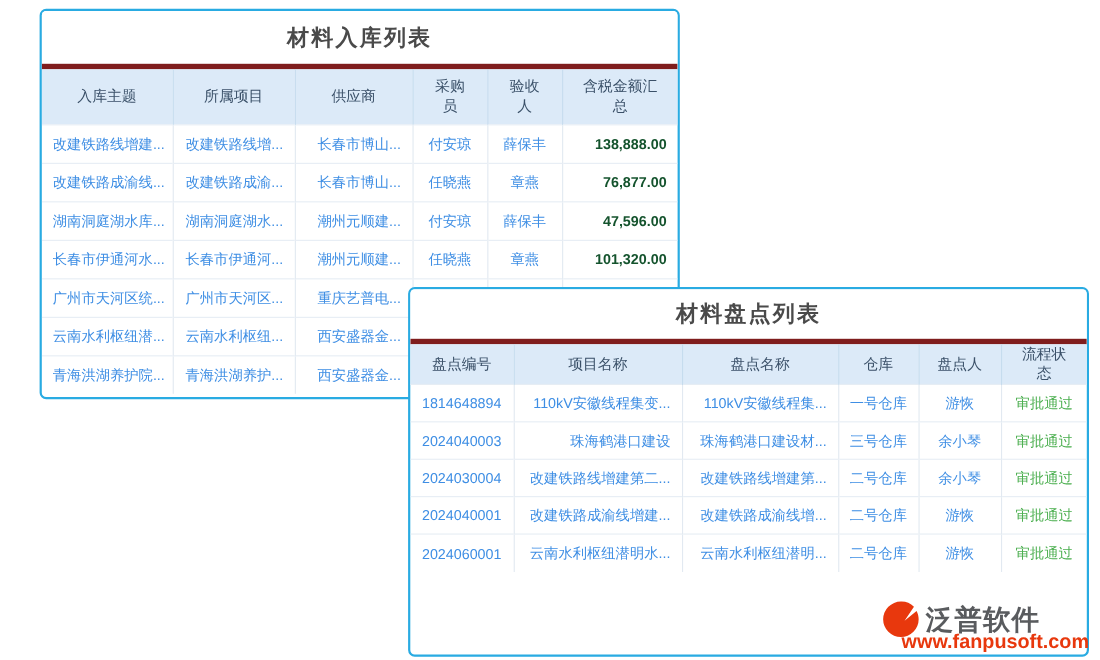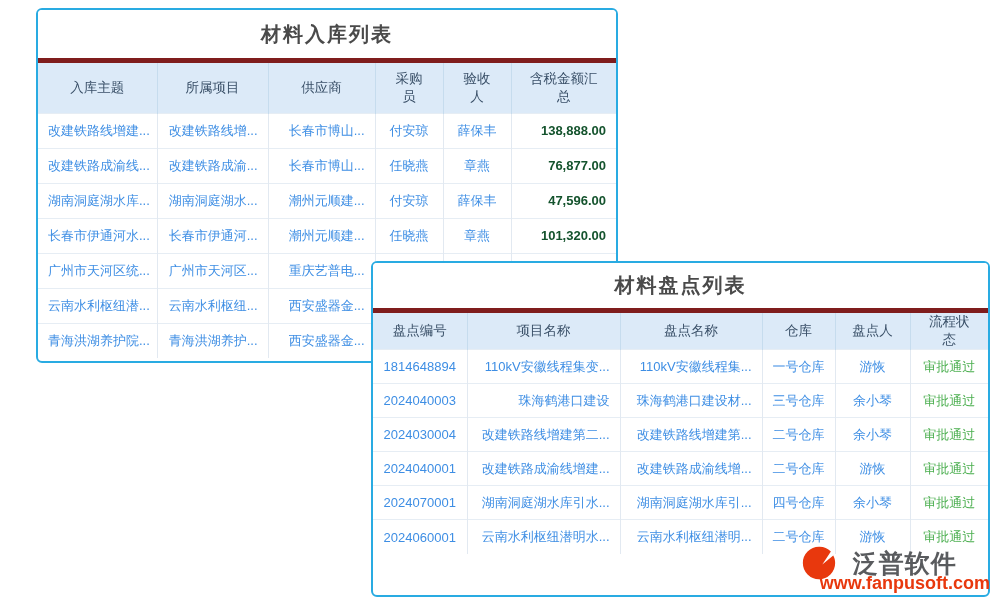--- a/index.html
+++ b/index.html
@@ -42,21 +42,21 @@
   #panel-inventory td{height:34px;}
 
   .al-left{text-align:right;}
   .al-center{text-align:center;}
   .al-right{text-align:right;}
   .ct-link{color:#3e8ee4;cursor:pointer;}
   .ct-amount{color:#14532d;font-weight:bold;}
   .ct-status{color:#4caf50;cursor:pointer;}
 
   .watermark{position:absolute;right:10px;bottom:6px;z-index:5;}
-  .wm-top{display:flex;align-items:center;gap:15px;}
+  .wm-top{display:flex;align-items:center;gap:4px;}
   .wm-logo{width:38px;height:38px;display:inline-block;}
   .wm-brand{font-size:25px;font-weight:bold;color:#595b5e;letter-spacing:1px;}
   .wm-url{font-size:18px;font-weight:bold;color:#e8380d;margin-top:-9px;margin-left:20px;}
 </style>
 </head>
 <body>
 
 <section class="panel" id="panel-inbound">
   <div class="panel-title">材料入库列表</div>
   <table>
@@ -168,28 +168,20 @@
           <td class="al-center ct-link">二号仓库</td>
           <td class="al-center ct-link">余小琴</td>
           <td class="al-center ct-status">审批通过</td>
         </tr>
         <tr>
           <td class="al-center ct-link">2024040001</td>
           <td class="al-left ct-link">改建铁路成渝线增建...</td>
           <td class="al-left ct-link">改建铁路成渝线增...</td>
           <td class="al-center ct-link">二号仓库</td>
           <td class="al-center ct-link">游恢</td>
-          <td class="al-center ct-status">审批通过</td>
-        </tr>
-        <tr>
-          <td class="al-center ct-link">2024070001</td>
-          <td class="al-left ct-link">湖南洞庭湖水库引水...</td>
-          <td class="al-left ct-link">湖南洞庭湖水库引...</td>
-          <td class="al-center ct-link">四号仓库</td>
-          <td class="al-center ct-link">余小琴</td>
           <td class="al-center ct-status">审批通过</td>
         </tr>
         <tr>
           <td class="al-center ct-link">2024060001</td>
           <td class="al-left ct-link">云南水利枢纽潜明水...</td>
           <td class="al-left ct-link">云南水利枢纽潜明...</td>
           <td class="al-center ct-link">二号仓库</td>
           <td class="al-center ct-link">游恢</td>
           <td class="al-center ct-status">审批通过</td>
         </tr>

